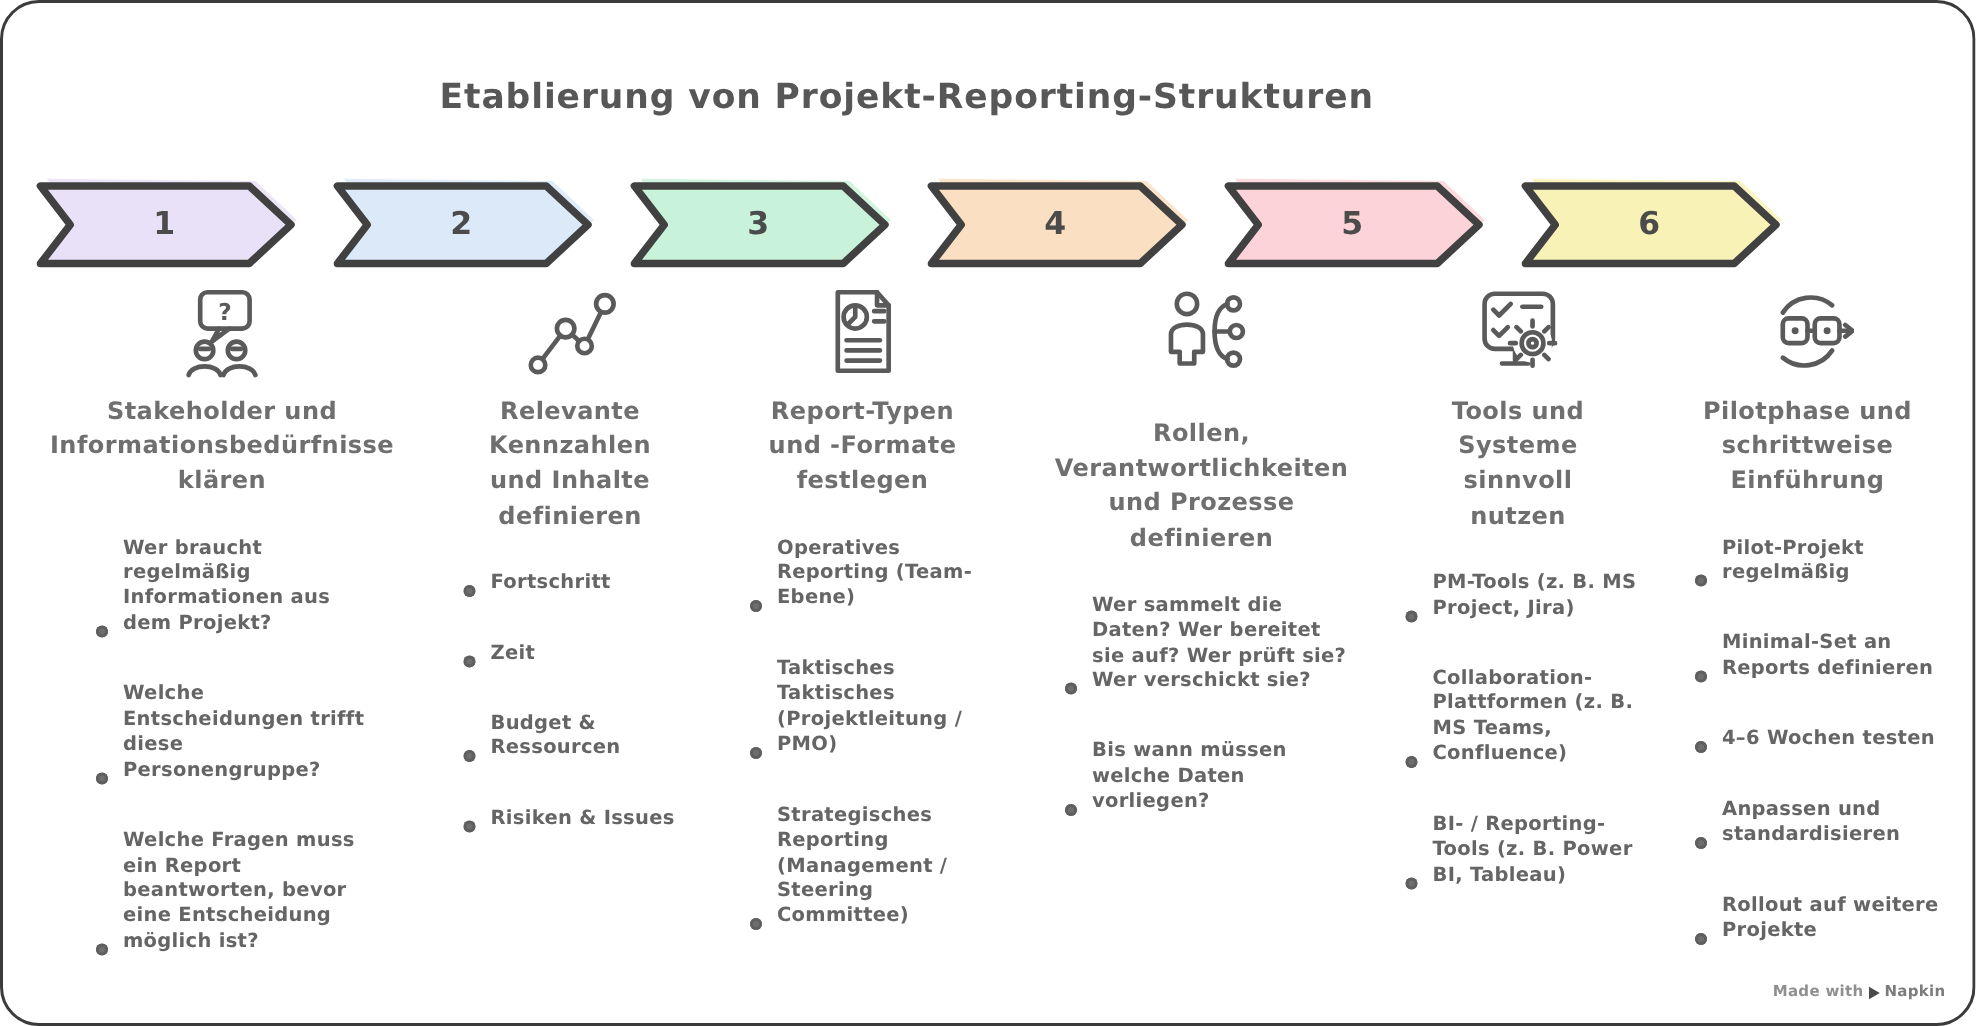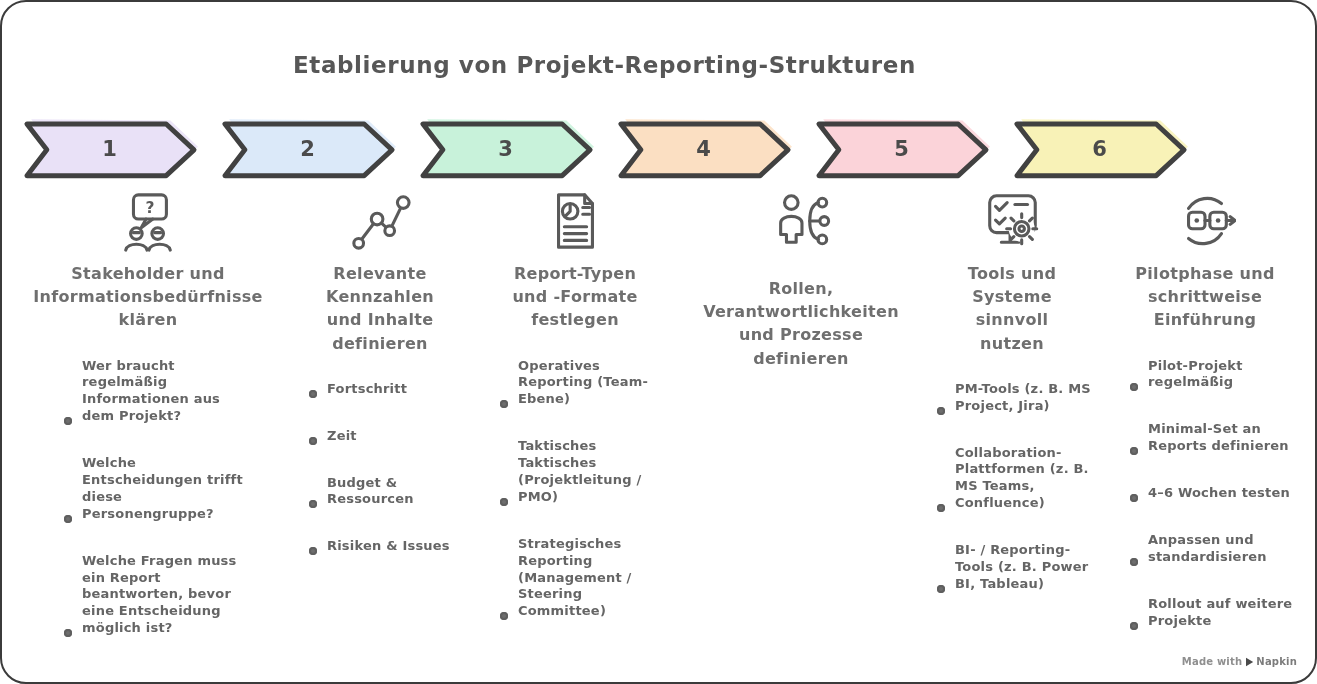--- a/index.html
+++ b/index.html
@@ -183,20 +183,30 @@
             <circle cx="22" cy="13" r="7"></circle>
             <path d="M11 46 v-12 c0 -9 22 -9 22 0 v12 h-6 v8 h-10 v-8 z"></path>
             <path d="M50 13 q-9 3 -9 19 q0 16 9 19"></path>
             <path d="M41 32 h10"></path>
             <circle cx="54" cy="13" r="4.5"></circle>
             <circle cx="56" cy="32" r="4.5"></circle>
             <circle cx="54" cy="51" r="4.5"></circle>
           </svg>
         </div>
         <h2 class="heading">Rollen, Verantwortlichkeiten und Prozesse definieren</h2>
+        <ul class="bullets">
+          <li>
+            <span class="dot"></span>
+            <span class="btext">Wer sammelt die Daten? Wer bereitet sie auf? Wer prüft sie? Wer verschickt sie?</span>
+          </li>
+          <li>
+            <span class="dot"></span>
+            <span class="btext">Bis wann müssen welche Daten vorliegen?</span>
+          </li>
+        </ul>
       </div>
       <div class="col">
         <div class="icon-wrap">
           <svg width="62" height="62" viewBox="0 0 64 64" fill="none" stroke="#5a5a5a" stroke-width="3.2" stroke-linecap="round" stroke-linejoin="round">
             <rect x="9" y="6" width="47" height="38" rx="7"></rect>
             <path d="M30 44 v8 M21 54 h18"></path>
             <path d="M15 17 l4 4 l8 -8"></path>
             <path d="M35 15 h13"></path>
             <path d="M15 31 l4 4 l6 -6"></path>
             <circle cx="42" cy="40" r="13.5" fill="#ffffff" stroke="none"></circle>

